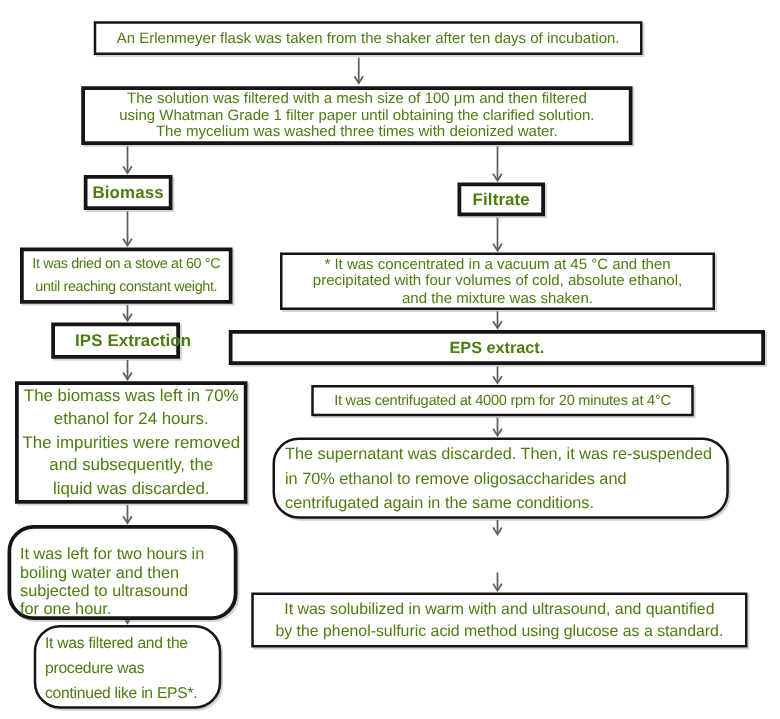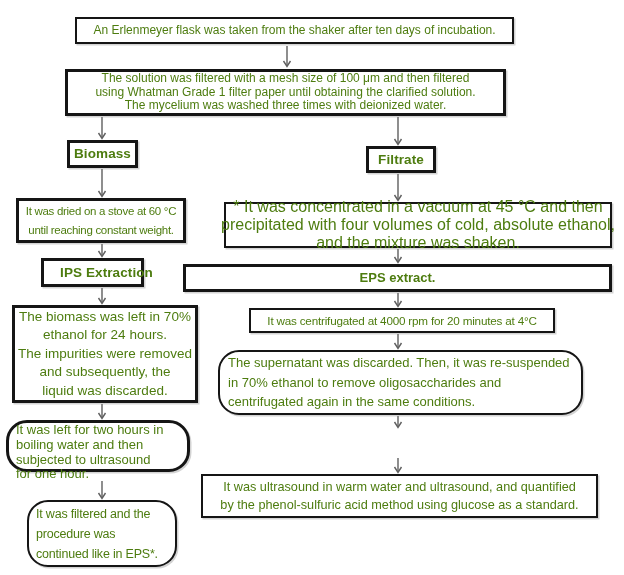--- a/index.html
+++ b/index.html
@@ -41,23 +41,23 @@
     letter-spacing: 0.1px;
   }
   
   #box-incubation   { left: 75px;  top: 17px;  width: 439px; height: 27px; font-size: 12px; }
   #box-filtration   { left: 65px;  top: 69px;  width: 441px; height: 47px; font-size: 12px;   border-width: 3px; line-height: 1.14; }
   #box-biomass      { left: 67px;  top: 140px; width: 71px;  height: 28px; }
   #box-filtrate     { left: 366px; top: 146px; width: 70px;  height: 27px; text-align: right; }
   #box-dried        { left: 16px;  top: 198px; width: 170px; height: 45px; font-size: 11.5px; letter-spacing: -0.3px; line-height: 1.6; border-width: 3px; }
   #box-ips          { left: 41px;  top: 258px; width: 103px; height: 29px; padding-left: 28px; }
   #box-ethanol      { left: 12px;  top: 305px; width: 186px; height: 98px; font-size: 13.5px; line-height: 1.36; border-width: 3px; }
-  #box-boiling      { left: 6px;   top: 420px; width: 184px; height: 52px; font-size: 13px;   line-height: 1.14; border-width: 3px; padding-left: 7px; align-items: flex-start; padding-top: 0; }
+  #box-boiling      { left: 6px;   top: 420px; width: 184px; height: 76px; font-size: 13px;   line-height: 1.14; border-width: 3px; padding-left: 7px; align-items: flex-start; padding-top: 13px; }
   #box-filtered     { left: 27px;  top: 500px; width: 150px; height: 67px; font-size: 12.5px; letter-spacing: -0.2px; line-height: 1.6; padding-left: 7px; border-width: 2.5px; }
-  #box-concentrated { left: 224px; top: 202px; width: 388px; height: 46px; font-size: 16px;   line-height: 1.12; border-width: 2.5px; }
+  #box-concentrated { left: 224px; top: 202px; width: 348px; height: 46px; font-size: 12px;   line-height: 1.12; border-width: 2.5px; }
   #box-eps          { left: 183px; top: 264px; width: 429px; height: 28px; font-size: 13px;   border-width: 3px; }
   #box-centrifuged  { left: 249px; top: 308px; width: 306px; height: 25px; font-size: 11.7px; letter-spacing: -0.2px; border-width: 2.5px; }
   #box-supernatant  { left: 218px; top: 350px; width: 365px; height: 65px; font-size: 13px;   line-height: 1.5;  border-width: 2.5px; padding-left: 8px; }
   #box-drying       { left: 249px; top: 429px; width: 304px; height: 27px; font-size: 13px;   border-width: 2.5px; }
   #box-solubilized  { left: 201px; top: 474px; width: 397px; height: 44px; font-size: 12.7px; line-height: 1.45; border-width: 2.5px; }
   #arrow-layer {
     position: absolute;
     left: 0; top: 0;
     pointer-events: none;
   }
@@ -183,16 +183,16 @@
     <b>EPS extract.</b>
   </div>
 
   <div class="fbox" id="box-centrifuged">It was centrifugated at 4000 rpm for 20 minutes at 4°C</div>
 
   <div class="fbox left-text" id="box-supernatant">The supernatant was discarded. Then, it was re-suspended
 in 70% ethanol to remove oligosaccharides and
 centrifugated again in the same conditions.</div>
 
 
-  <div class="fbox" id="box-solubilized">It was ultrasound in warm water and ultrasound, and quantified
+  <div class="fbox" id="box-solubilized">It was solubilized in warm with and ultrasound, and quantified
 by the phenol-sulfuric acid method using glucose as a standard.</div>
 
 </div>
 
 </body></html>

